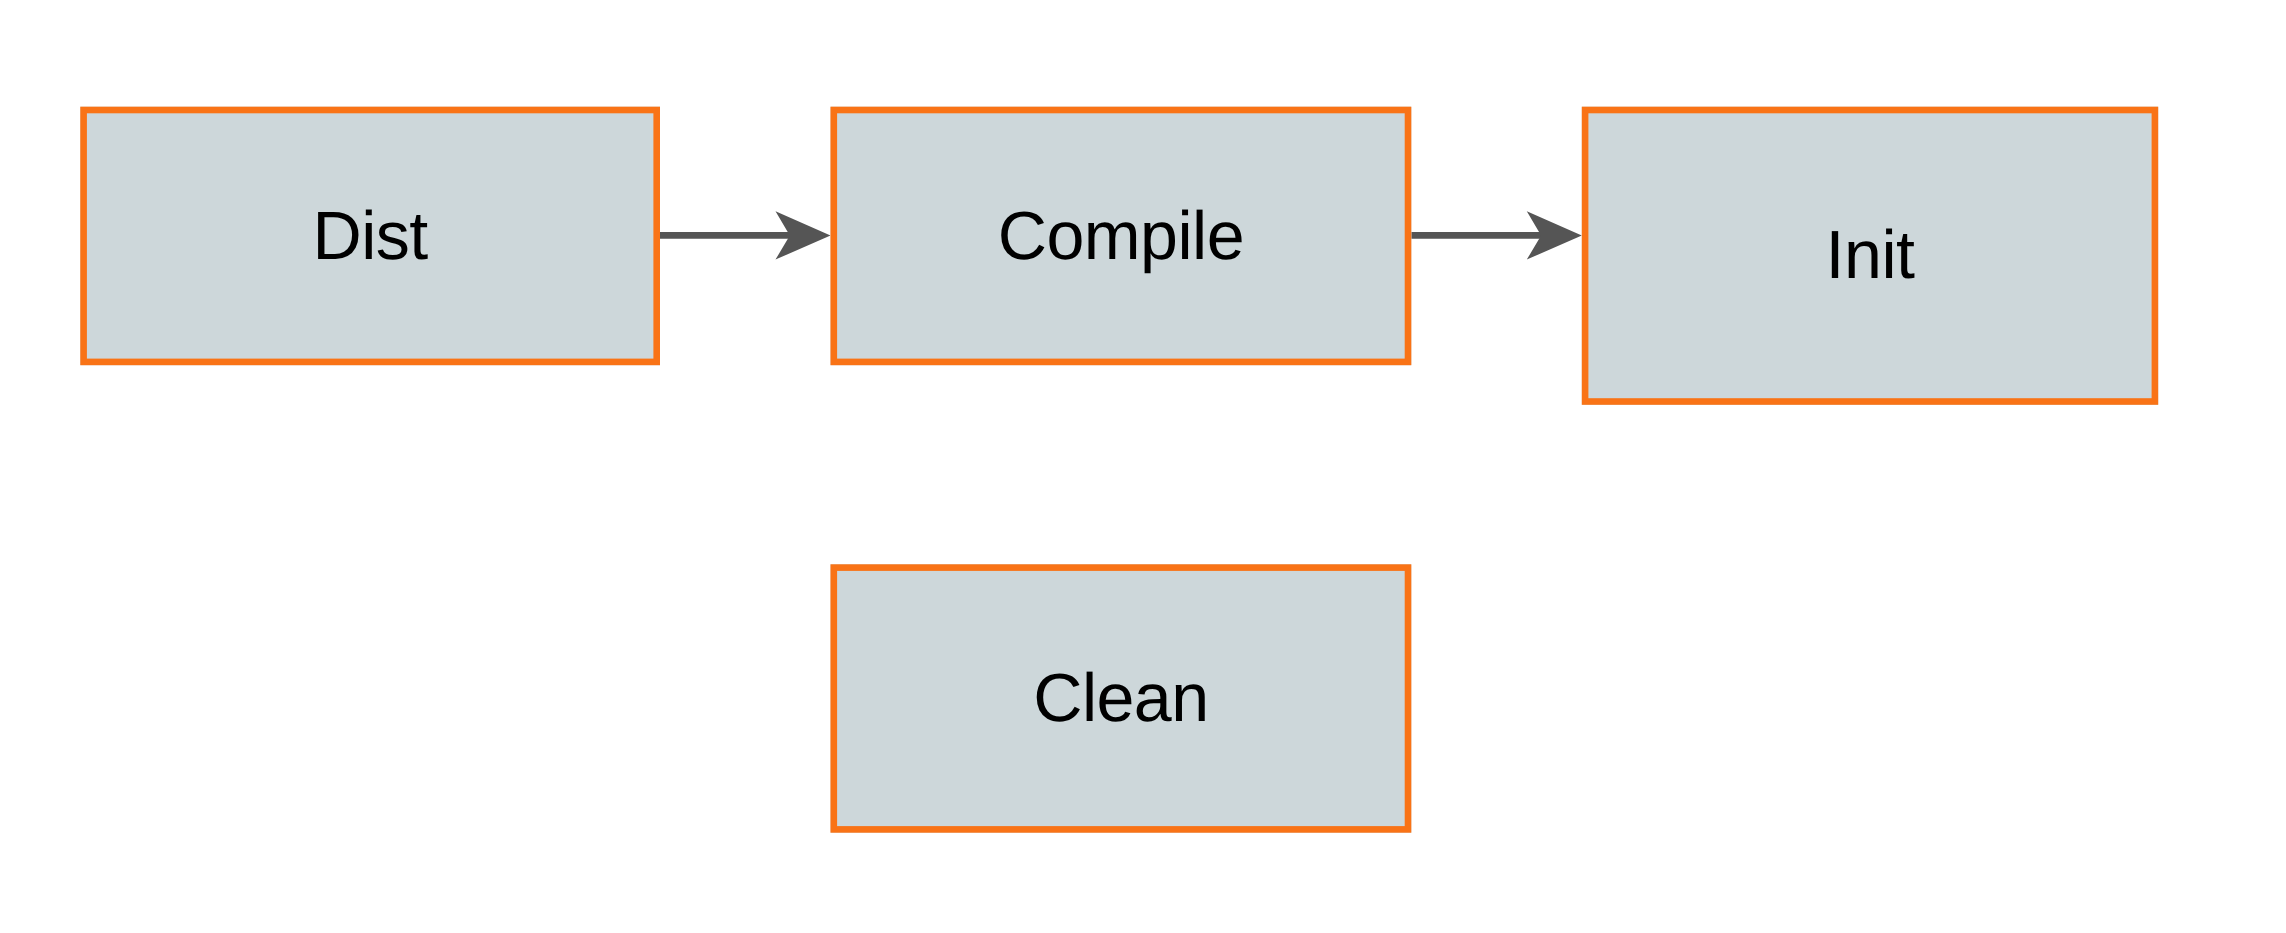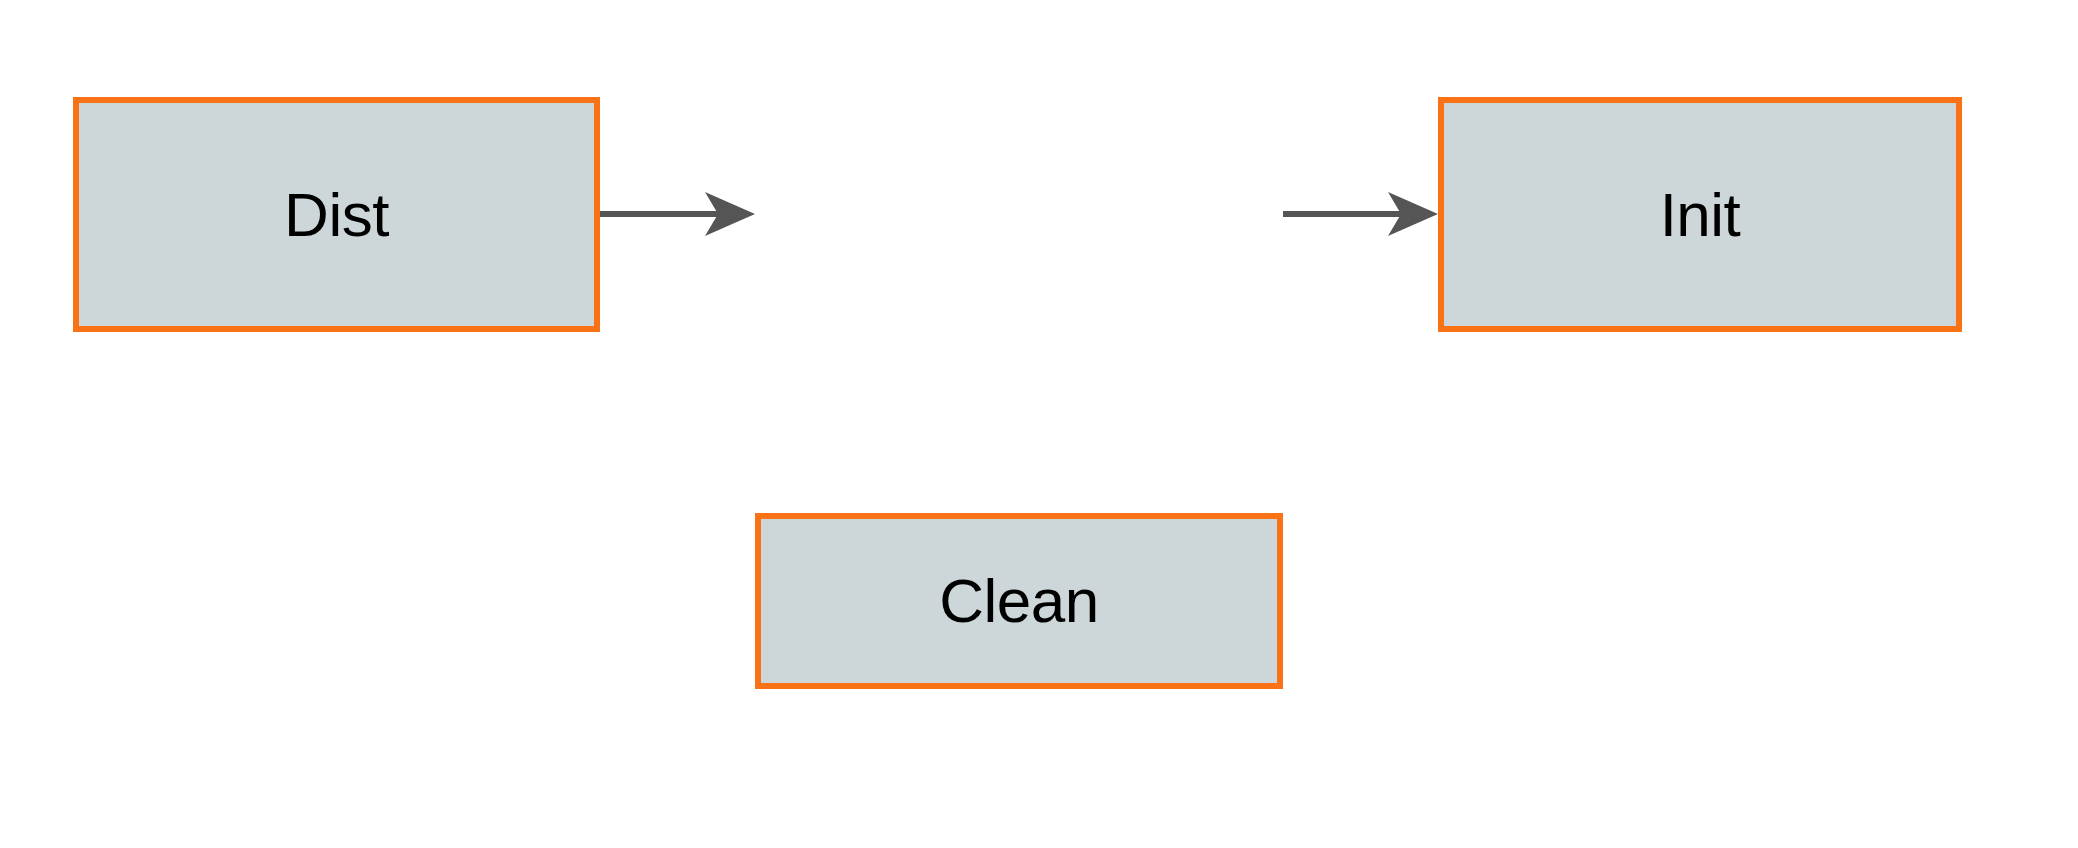--- a/index.html
+++ b/index.html
@@ -50,29 +50,29 @@
     left: 755px;
     top: 97px;
     width: 528px;
     height: 235px;
   }
 
   .node-init {
     left: 1438px;
     top: 97px;
     width: 524px;
-    height: 235px;
+    height: 271px;
     text-align: center;
   }
 
   .node-clean {
     left: 755px;
     top: 513px;
     width: 528px;
-    height: 176px;
+    height: 244px;
   }
 
   
   #edge-layer {
     position: absolute;
     left: 0;
     top: 0;
     width: 2078px;
     height: 848px;
     pointer-events: none;
@@ -104,20 +104,23 @@
     <g>
       <line class="edge-line" x1="1283" y1="214" x2="1405" y2="214"></line>
       <polygon class="edge-head" points="1438,214 1388,236 1401,214 1388,192"></polygon>
     </g>
   </svg>
 
   <div class="node node-dist">
     <span class="node-label">Dist</span>
   </div>
 
+  <div class="node node-compile">
+    <span class="node-label">Compile</span>
+  </div>
 
   <div class="node node-init">
     <span class="node-label">Init</span>
   </div>
 
   <div class="node node-clean">
     <span class="node-label">Clean</span>
   </div>
 
 </div>

